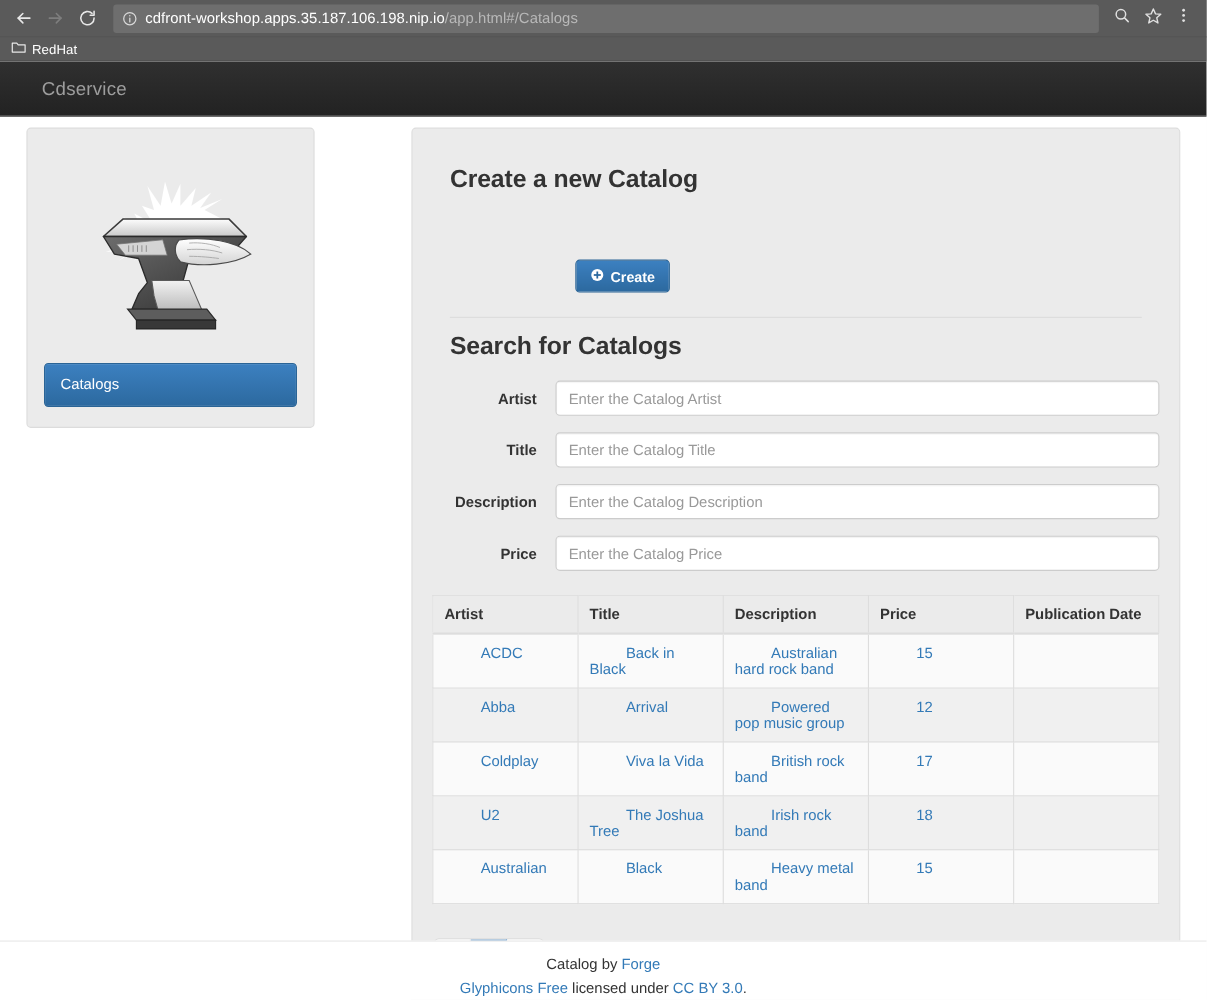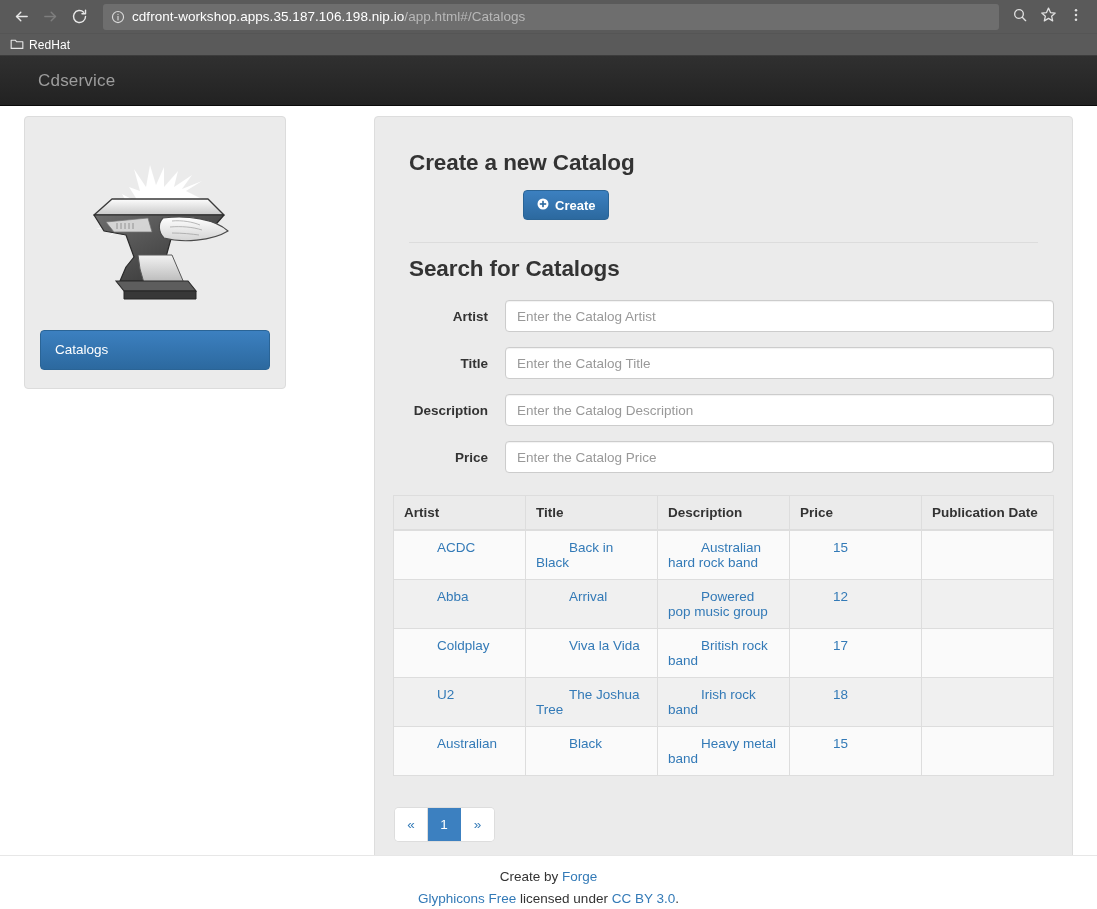--- a/index.html
+++ b/index.html
@@ -159,20 +159,21 @@
     gap: 6px;
     background: linear-gradient(to bottom, #3c80c0 0%, #2c699f 100%);
     border: 1px solid #2a6496;
     border-radius: 4px;
     color: #ffffff;
     font-size: 13px;
     font-weight: bold;
     padding: 7px 13px;
     cursor: pointer;
     line-height: 1;
+    margin-top: 46px;
   }
   .btn-primary .glyph { font-size: 12px; line-height: 1; }
 
   #divider {
     border: 0;
     border-top: 1px solid #dcdcdc;
     margin: 22px 16px 0 16px;
   }
 
   
@@ -539,17 +540,17 @@
       <div id="pagination">
         <a class="page-item" href="#">«</a>
         <a class="page-item active" href="#">1</a>
         <a class="page-item" href="#">»</a>
       </div>
 
     </div>
   </div>
 
   <div id="footer">
-    <div class="footer-line"><span>Create by </span><a class="footer-link" href="#">Forge</a></div>
+    <div class="footer-line"><span>Catalog by </span><a class="footer-link" href="#">Forge</a></div>
     <div class="footer-line"><a class="footer-link" href="#">Glyphicons Free</a><span> licensed under </span><a class="footer-link" href="#">CC BY 3.0</a><span>.</span></div>
   </div>
 
 </div>
 
 </body></html>

